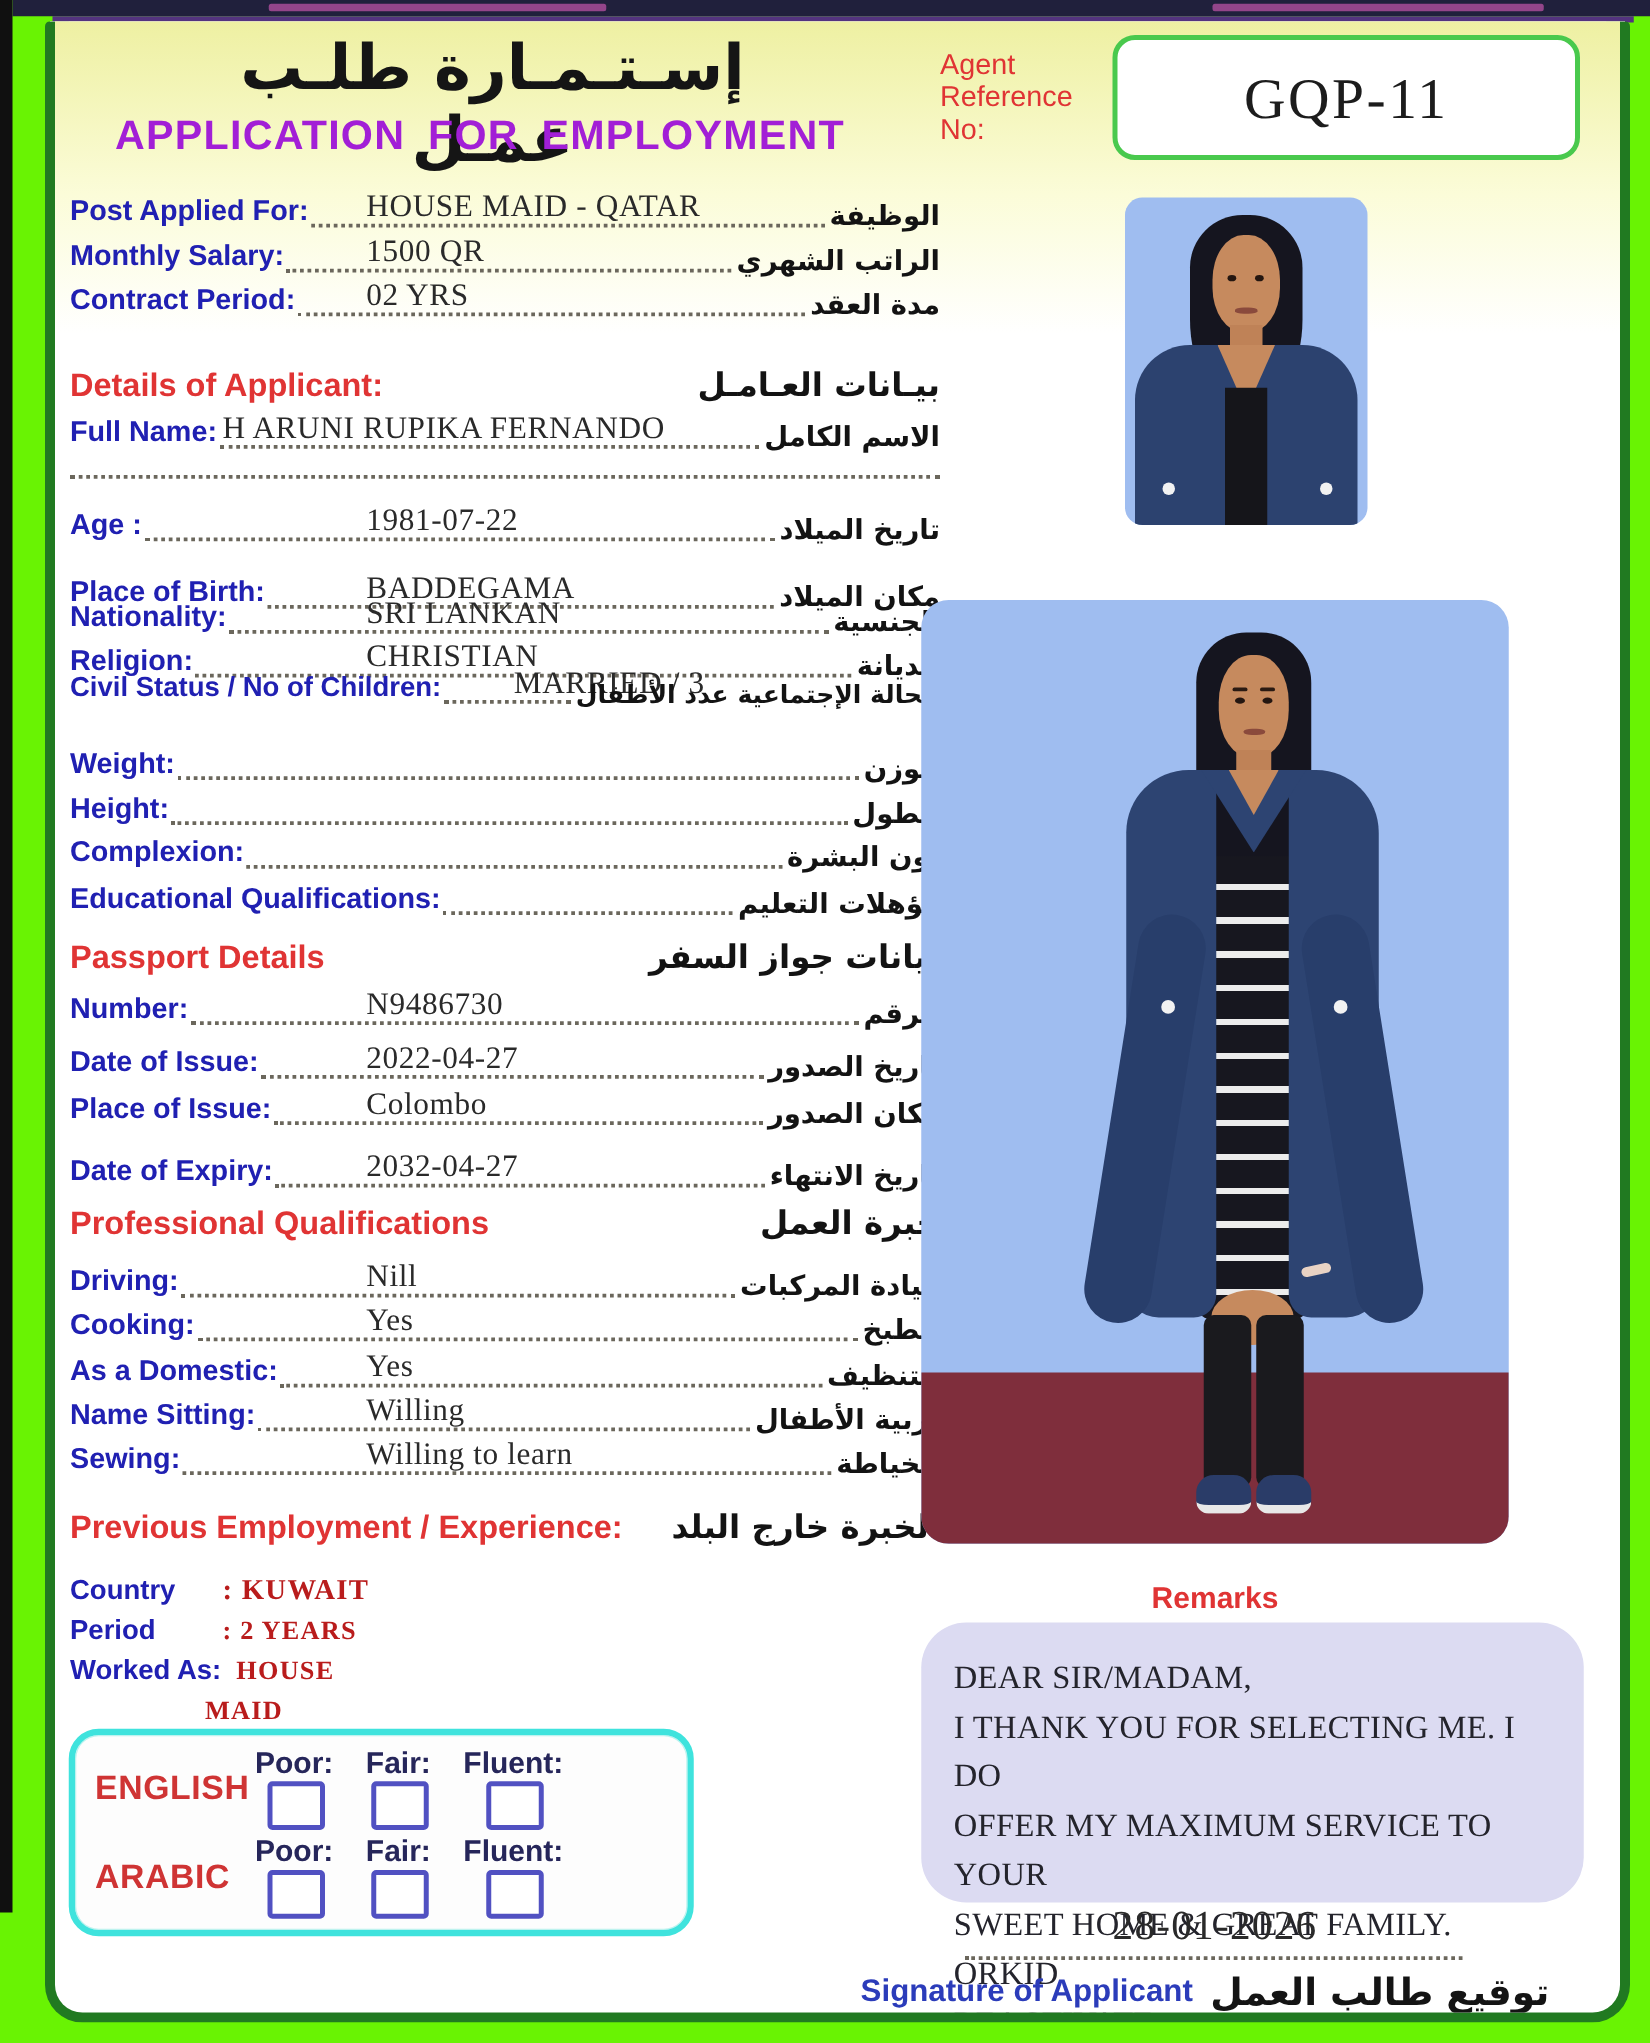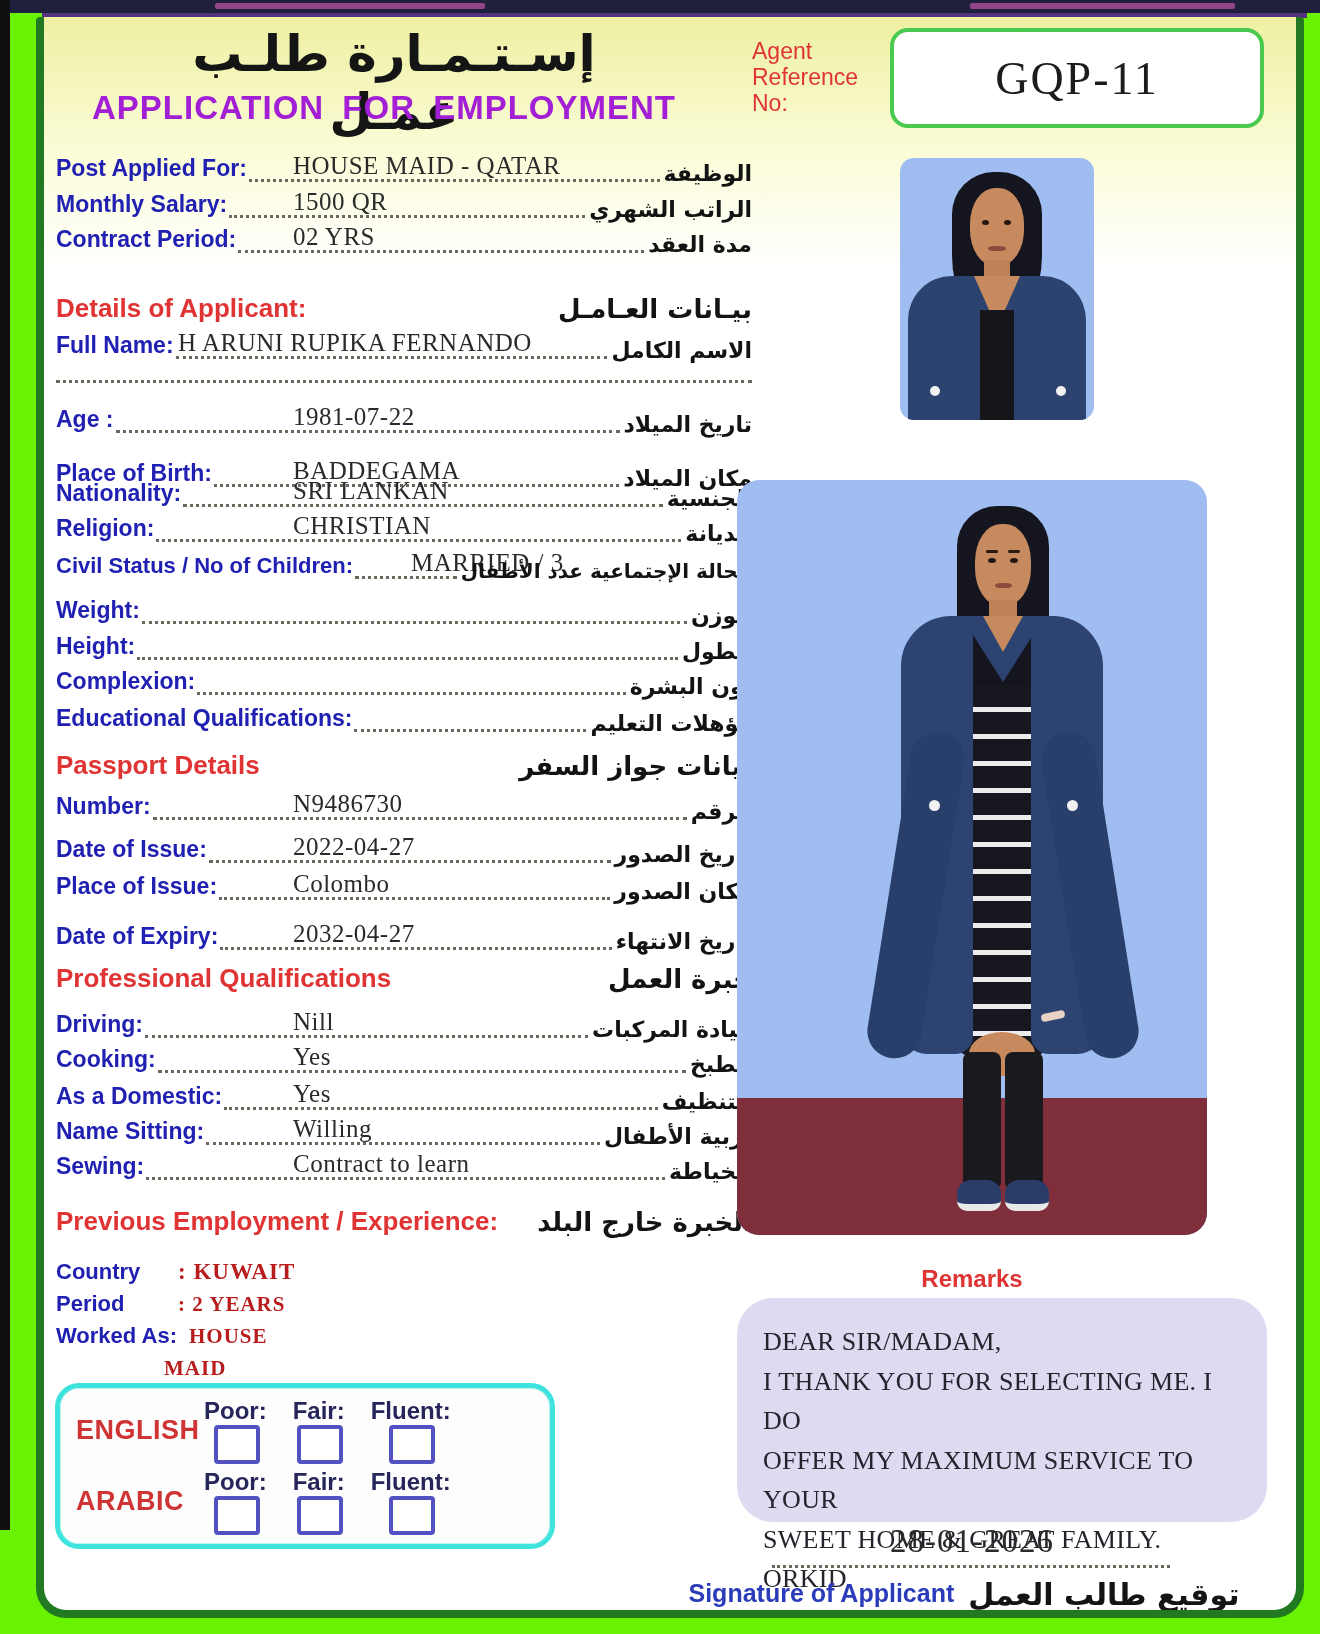--- a/index.html
+++ b/index.html
@@ -150,21 +150,21 @@
         <span class="dots"></span>
         <span class="val">SRI LANKAN</span>
         <span class="ar">الجنسية</span>
       </div>
       <div class="row" style="top:491px">
         <span class="lbl">Religion:</span>
         <span class="dots"></span>
         <span class="val">CHRISTIAN</span>
         <span class="ar">الديانة</span>
       </div>
-      <div class="row" style="top:528px;--vx:355px">
+      <div class="row" style="top:512px;--vx:355px">
         <span class="lbl" style="font-size:22px">Civil Status / No of Children:</span>
         <span class="dots"></span>
         <span class="val">MARRIED / 3</span>
         <span class="ar" style="font-size:20px">الحالة الإجتماعية عدد الأطفال</span>
       </div>
       <div class="row" style="top:573px">
         <span class="lbl">Weight:</span>
         <span class="dots"></span>
         <span class="val"></span>
         <span class="ar">الوزن</span>
@@ -241,21 +241,21 @@
       </div>
       <div class="row" style="top:1094px">
         <span class="lbl">Name Sitting:</span>
         <span class="dots"></span>
         <span class="val">Willing</span>
         <span class="ar">تربية الأطفال</span>
       </div>
       <div class="row" style="top:1129px">
         <span class="lbl">Sewing:</span>
         <span class="dots"></span>
-        <span class="val">Contract to learn</span>
+        <span class="val">Willing to learn</span>
         <span class="ar">الخياطة</span>
       </div>
 
       <div class="sec-head" style="top:1189px">
         <span class="en">Previous Employment / Experience:</span>
         <span class="har">الخبرة خارج البلد</span>
       </div>
       <div class="prow" style="top:1238px">
         <span class="lbl" style="width:110px">Country</span>
         <span class="pval" style="font-size:23px">: KUWAIT</span>

